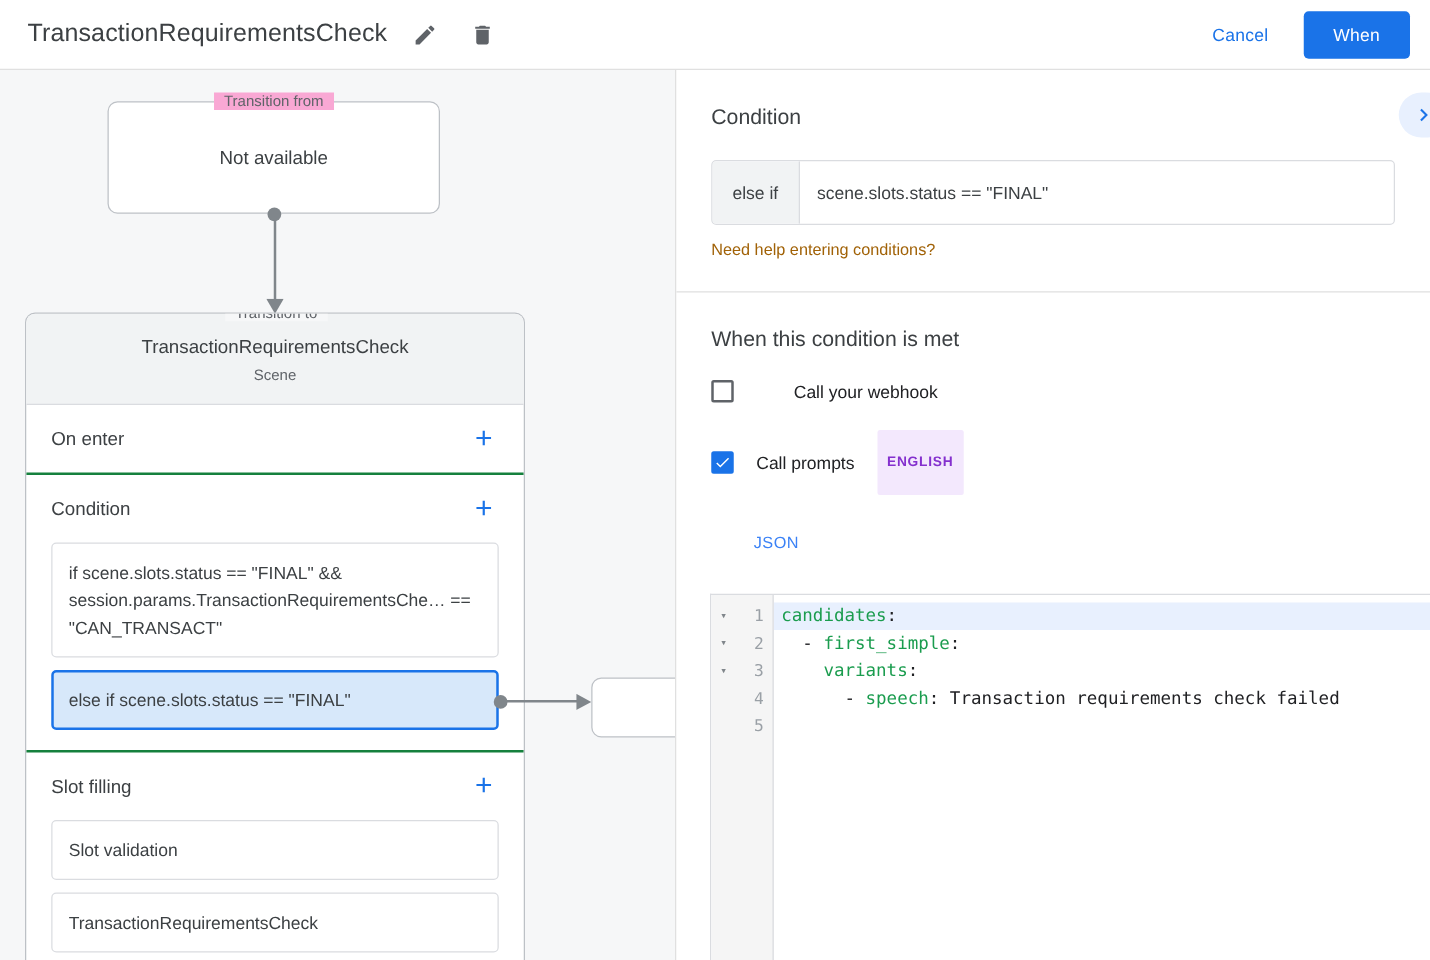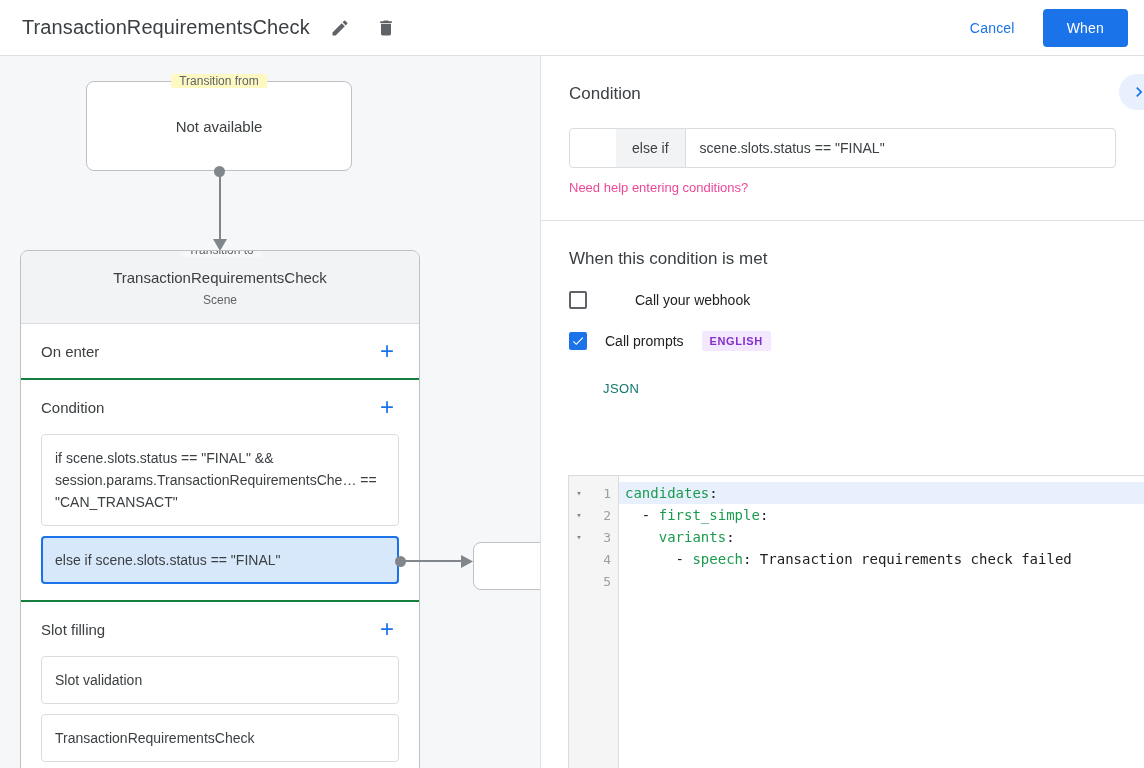--- a/index.html
+++ b/index.html
@@ -46,21 +46,21 @@
   .canvas {
     position: absolute; top: 56px; left: 0; width: 540px; height: 712px;
     background: #f6f7f8; overflow: hidden;
   }
   .fieldset {
     position: absolute; border: 1px solid #bdc1c6; border-radius: 8px;
     background: #fff;
   }
   .fieldset-legend {
     position: absolute; top: -8px; left: 50%; transform: translateX(-50%);
-    background: #fef9c3; padding: 0 8px; font-size: 12px; color: #5f6368;
+    background: #f9a8d4; padding: 0 8px; font-size: 12px; color: #5f6368;
     white-space: nowrap;
   }
   .from-box {
     left: 86px; top: 25px; width: 266px; height: 90px;
     display: flex; align-items: center; justify-content: center;
   }
   .from-text { font-size: 15px; color: #3c4043; }
 
   .connector-dot {
     position: absolute; width: 11px; height: 11px; border-radius: 50%;
@@ -113,65 +113,65 @@
   .panel {
     position: absolute; top: 56px; left: 540px; width: 604px; height: 712px;
     background: #fff; border-left: 1px solid #e0e0e0; overflow: hidden;
   }
   .panel-sec { padding: 0 28px; }
   .panel-h {
     font-size: 17px; color: #3c4043; padding-top: 28px;
   }
   .cond-input-wrap {
     display: flex; border: 1px solid #dadce0; border-radius: 4px;
-    margin-top: 24px; height: 40px; overflow: hidden; padding-left: 46px;
+    margin-top: 24px; height: 52px; overflow: hidden;
   }
   .cond-prefix {
     background: #f1f3f4; border-right: 1px solid #dadce0;
     display: flex; align-items: center; padding: 0 16px;
     font-size: 14px; color: #3c4043;
   }
   .cond-value {
     flex: 1 1 auto; display: flex; align-items: center; padding: 0 14px;
     font-size: 14px; color: #3c4043;
   }
   .help-link {
     display: inline-block; margin-top: 12px; font-size: 13px;
-    color: #ec4899; cursor: pointer;
+    color: #a16207; cursor: pointer;
   }
   .panel-divider {
     height: 1px; background: #e0e0e0; margin-top: 24px;
   }
 
   .chk-row { display: flex; align-items: center; margin-top: 22px; }
   .chkbox {
     width: 18px; height: 18px; border: 2px solid #5f6368; border-radius: 2px;
     background: #fff; cursor: pointer; flex: 0 0 auto;
   }
   .chkbox.checked {
     background: #1a73e8; border-color: #1a73e8;
     display: flex; align-items: center; justify-content: center;
   }
   .chk-label { font-size: 14px; color: #202124; margin-left: 18px; font-weight: 500; }
   .chk-label.reg { font-weight: 400; margin-left: 48px; }
   .lang-badge {
     margin-left: 18px; background: #f3e8fd; color: #8430ce;
     font-size: 11px; font-weight: 700; letter-spacing: 0.6px;
-    padding: 4px 8px; border-radius: 2px;
+    padding: 20px 8px; border-radius: 2px;
   }
   .desc {
     font-size: 13px; color: #3c4043; line-height: 19px; margin-top: 14px;
     max-width: 556px;
   }
   .desc a { color: #1a73e8; text-decoration: none; cursor: pointer; }
 
   .tabs { display: flex; margin-top: 20px; }
   .tab {
     padding: 10px 34px; font-size: 13px; font-weight: 500;
-    letter-spacing: 0.4px; color: #0f766e; cursor: pointer;
+    letter-spacing: 0.4px; color: #3b82f6; cursor: pointer;
   }
   .tab.active { background: #e8f0fe; color: #1a73e8; }
   #editor-wrap {
     position: absolute; left: 568px; top: 475px; width: 576px; bottom: 0;
     border-top: 1px solid #dadce0; border-left: 1px solid #dadce0;
     display: flex; background: #fff; overflow: hidden;
   }
   .gutter {
     width: 50px; flex: 0 0 50px; background: #f5f5f5;
     border-right: 1px solid #dadce0; padding-top: 6px;

